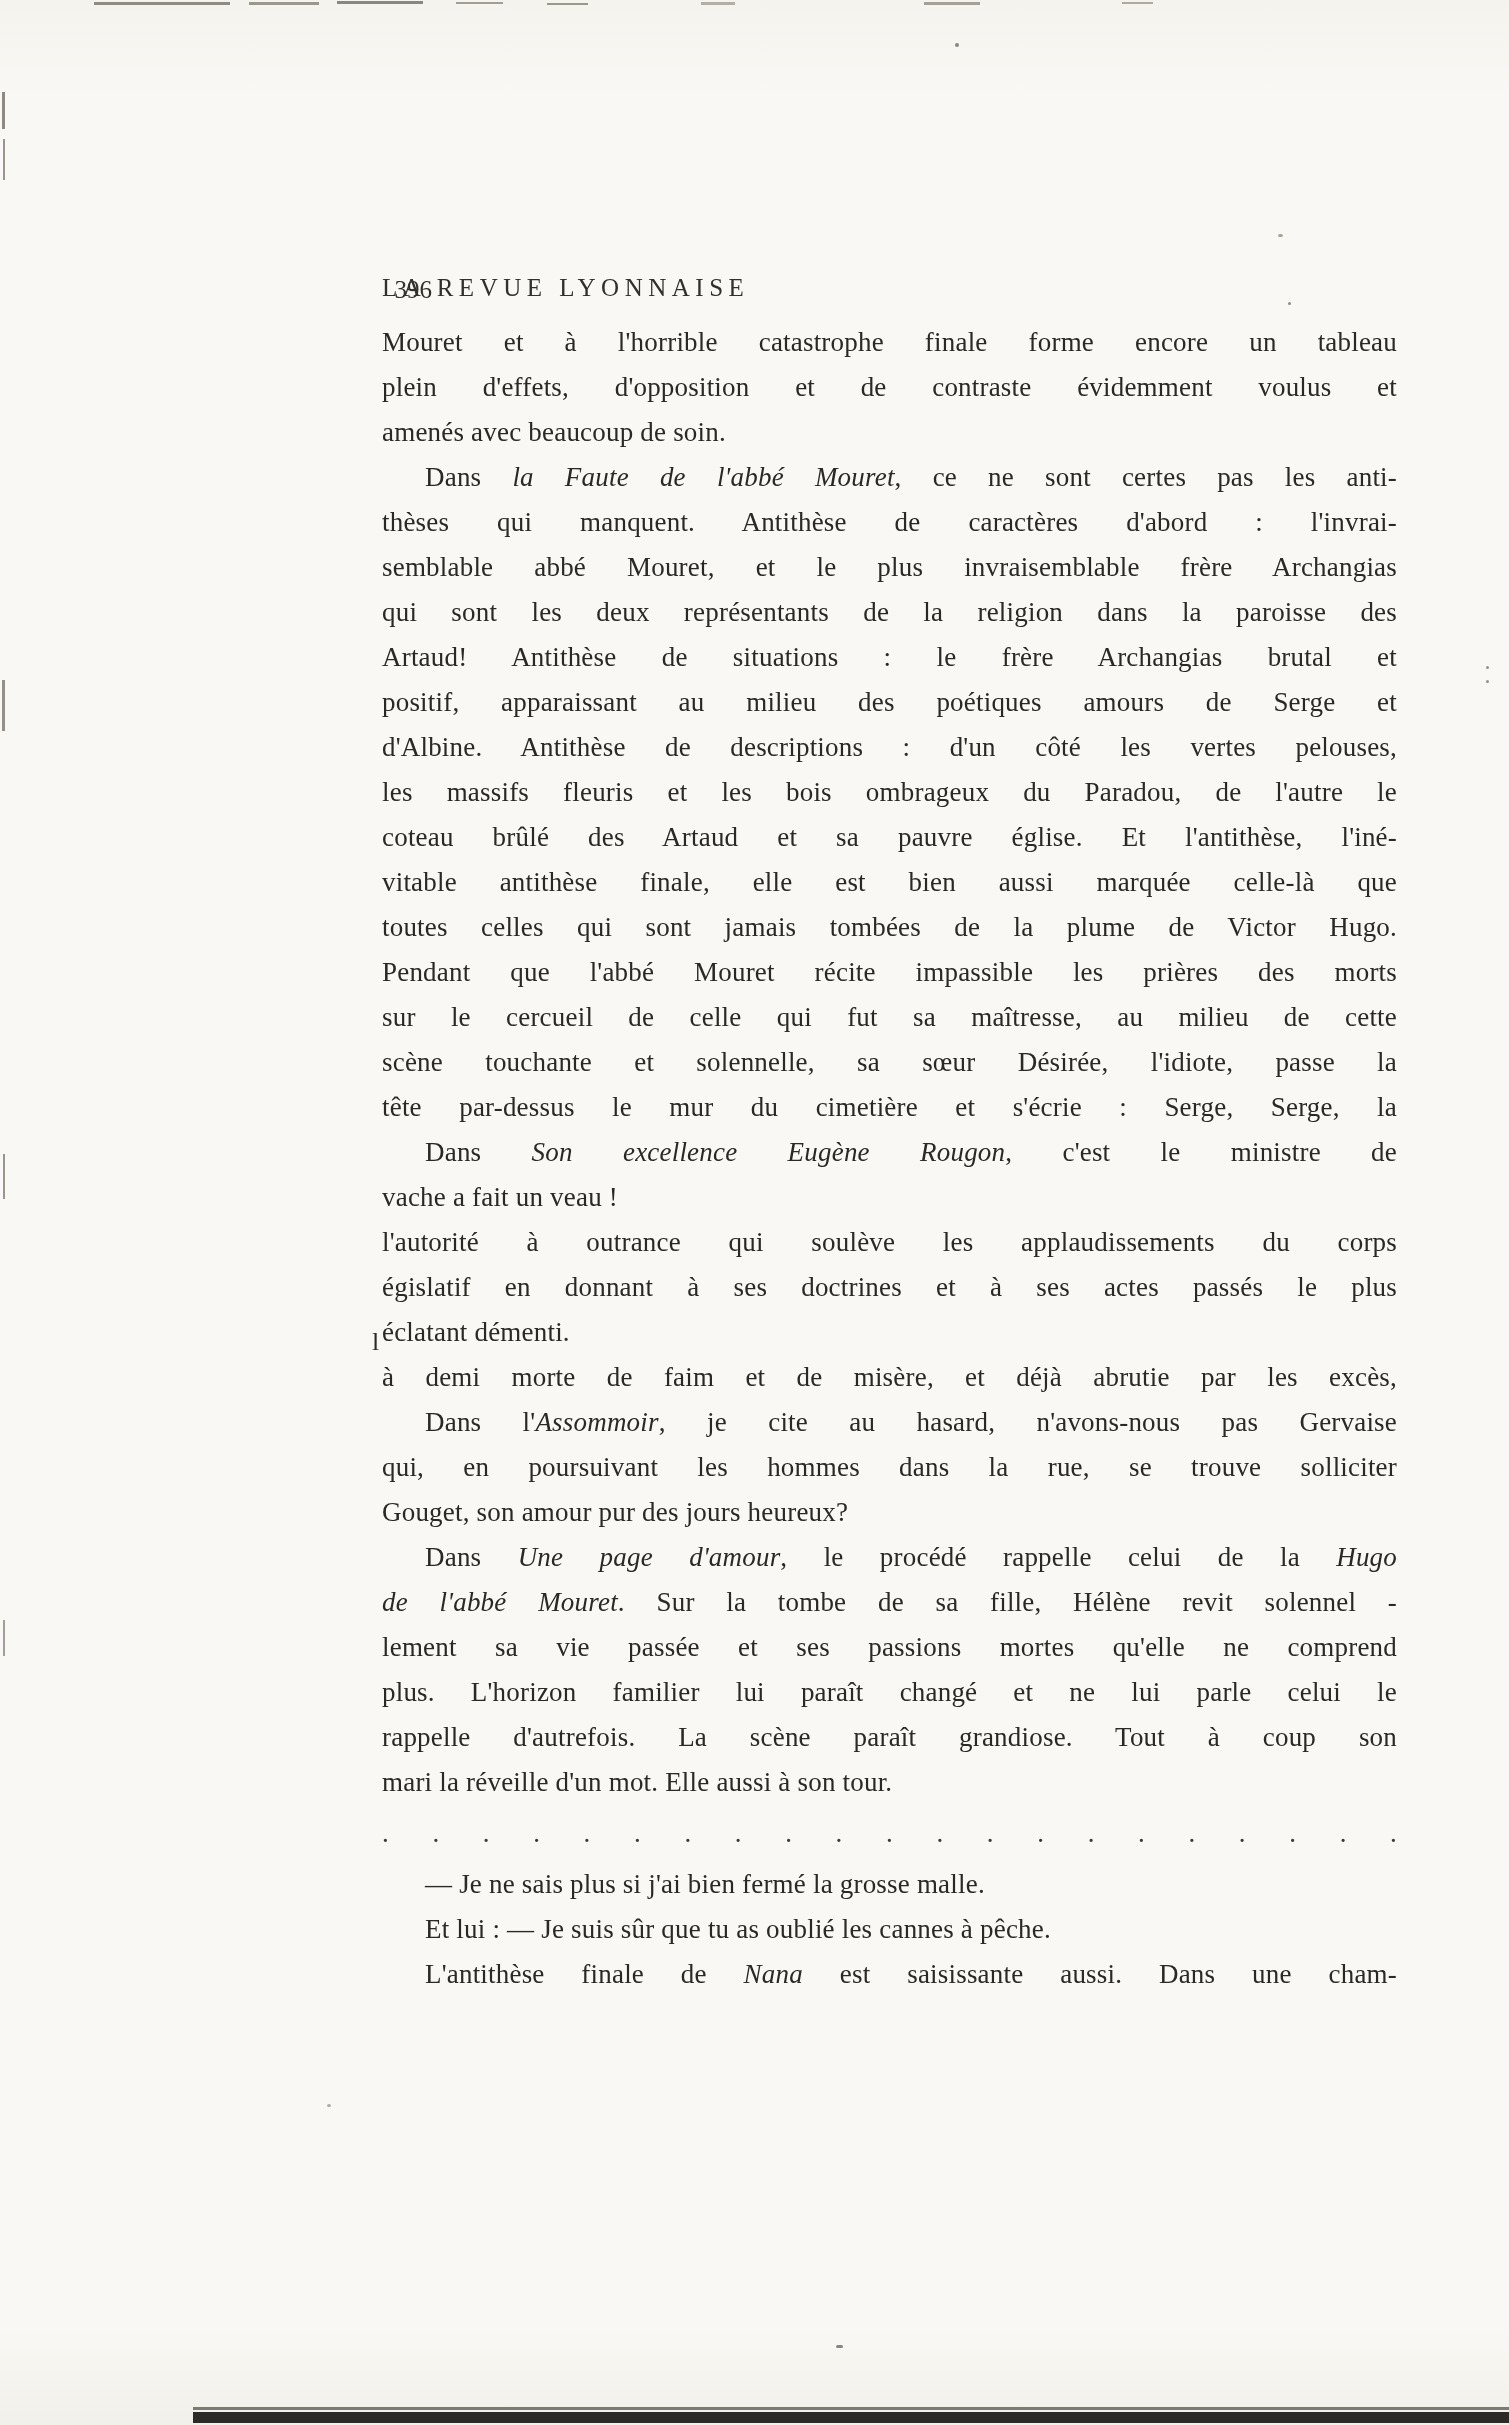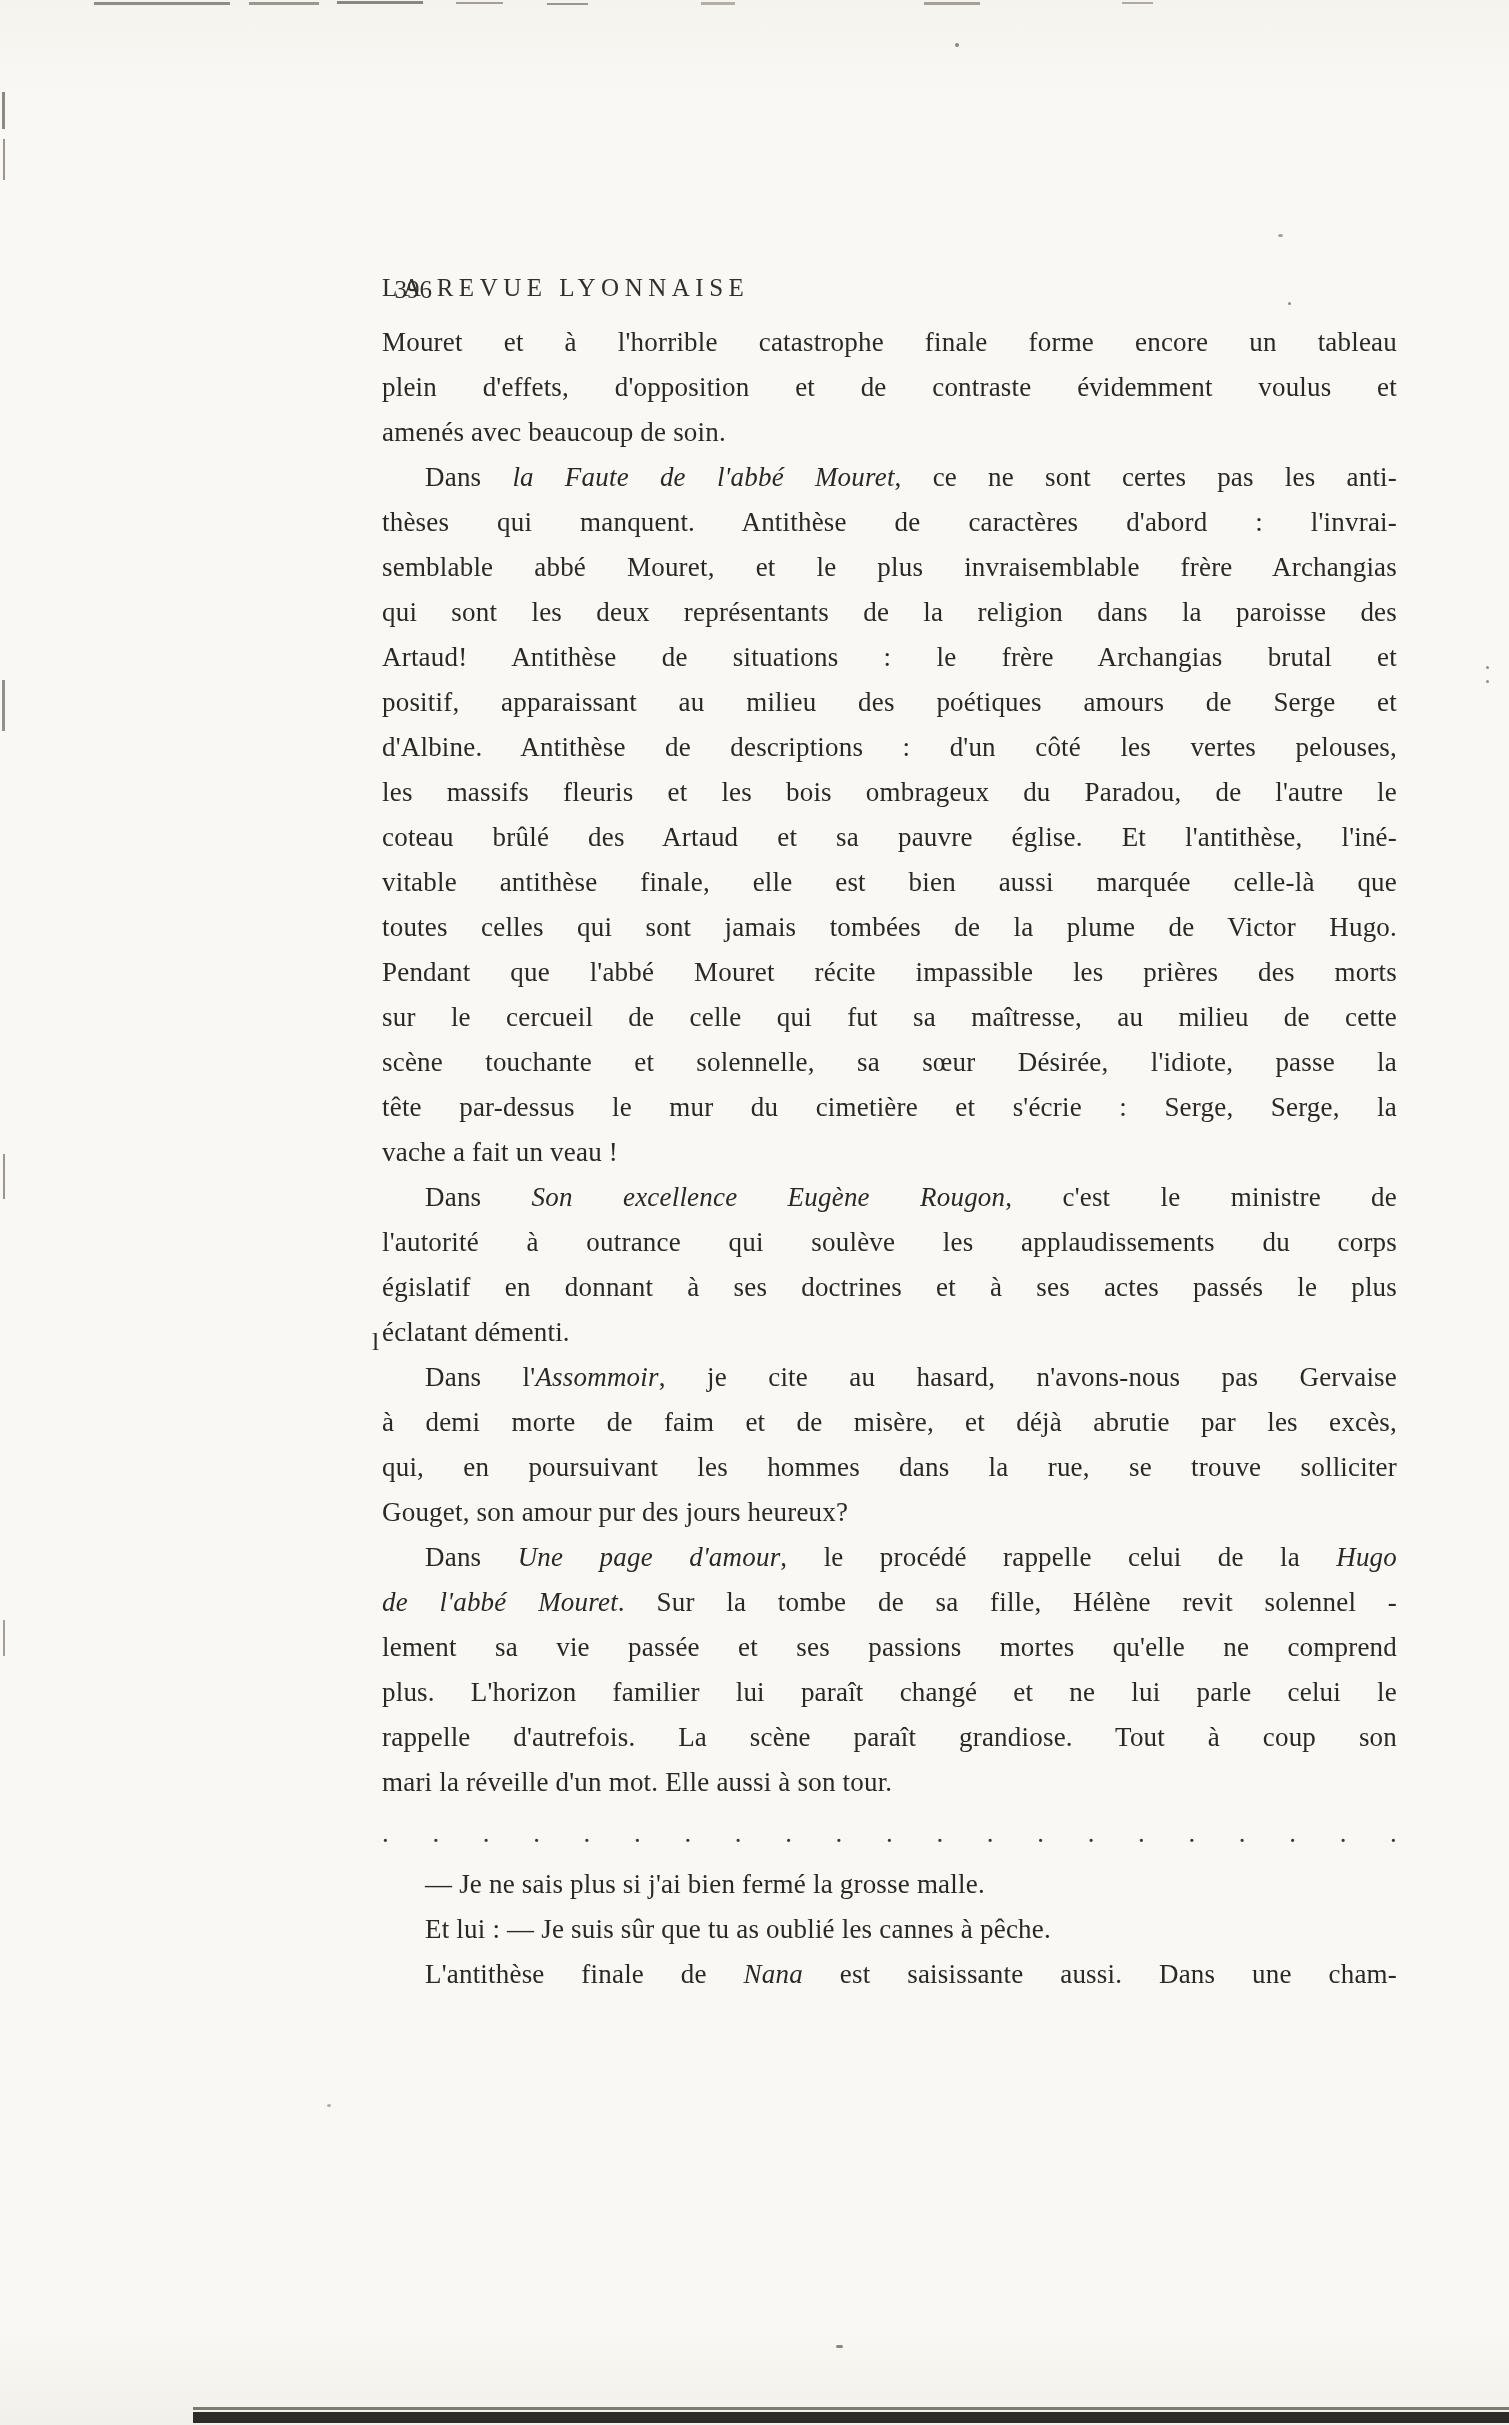--- a/index.html
+++ b/index.html
@@ -131,27 +131,27 @@
       <div class="line">positif, apparaissant au milieu des poétiques amours de Serge et</div>
       <div class="line">d'Albine. Antithèse de descriptions : d'un côté les vertes pelouses,</div>
       <div class="line">les massifs fleuris et les bois ombrageux du Paradou, de l'autre le</div>
       <div class="line">coteau brûlé des Artaud et sa pauvre église. Et l'antithèse, l'iné-</div>
       <div class="line">vitable antithèse finale, elle est bien aussi marquée celle-là que</div>
       <div class="line">toutes celles qui sont jamais tombées de la plume de Victor Hugo.</div>
       <div class="line">Pendant que l'abbé Mouret récite impassible les prières des morts</div>
       <div class="line">sur le cercueil de celle qui fut sa maîtresse, au milieu de cette</div>
       <div class="line">scène touchante et solennelle, sa sœur Désirée, l'idiote, passe la</div>
       <div class="line">tête par-dessus le mur du cimetière et s'écrie : Serge, Serge, la</div>
+      <div class="line indent">Dans <i>Son excellence Eugène Rougon</i>, c'est le ministre de</div>
       <div class="line flush">vache a fait un veau !</div>
-      <div class="line indent">Dans <i>Son excellence Eugène Rougon</i>, c'est le ministre de</div>
       <div class="line">l'autorité à outrance qui soulève les applaudissements du corps</div>
       <div class="line">égislatif en donnant à ses doctrines et à ses actes passés le plus</div>
       <div class="line flush">éclatant démenti.</div>
+      <div class="line">à demi morte de faim et de misère, et déjà abrutie par les excès,</div>
       <div class="line indent">Dans l'<i>Assommoir</i>, je cite au hasard, n'avons-nous pas Gervaise</div>
-      <div class="line">à demi morte de faim et de misère, et déjà abrutie par les excès,</div>
       <div class="line">qui, en poursuivant les hommes dans la rue, se trouve solliciter</div>
       <div class="line flush">Gouget, son amour pur des jours heureux?</div>
       <div class="line indent">Dans <i>Une page d'amour</i>, le procédé rappelle celui de la <i>Hugo</i></div>
       <div class="line"><i>de l'abbé Mouret</i>. Sur la tombe de sa fille, Hélène revit solennel -</div>
       <div class="line">lement sa vie passée et ses passions mortes qu'elle ne comprend</div>
       <div class="line">plus. L'horizon familier lui paraît changé et ne lui parle celui le</div>
       <div class="line">rappelle d'autrefois. La scène paraît grandiose. Tout à coup son</div>
       <div class="line flush">mari la réveille d'un mot. Elle aussi à son tour.</div>
       <div class="line dots">. . . . . . . . . . . . . . . . . . . . .</div>
       <div class="line indent flush">— Je ne sais plus si j'ai bien fermé la grosse malle.</div>

